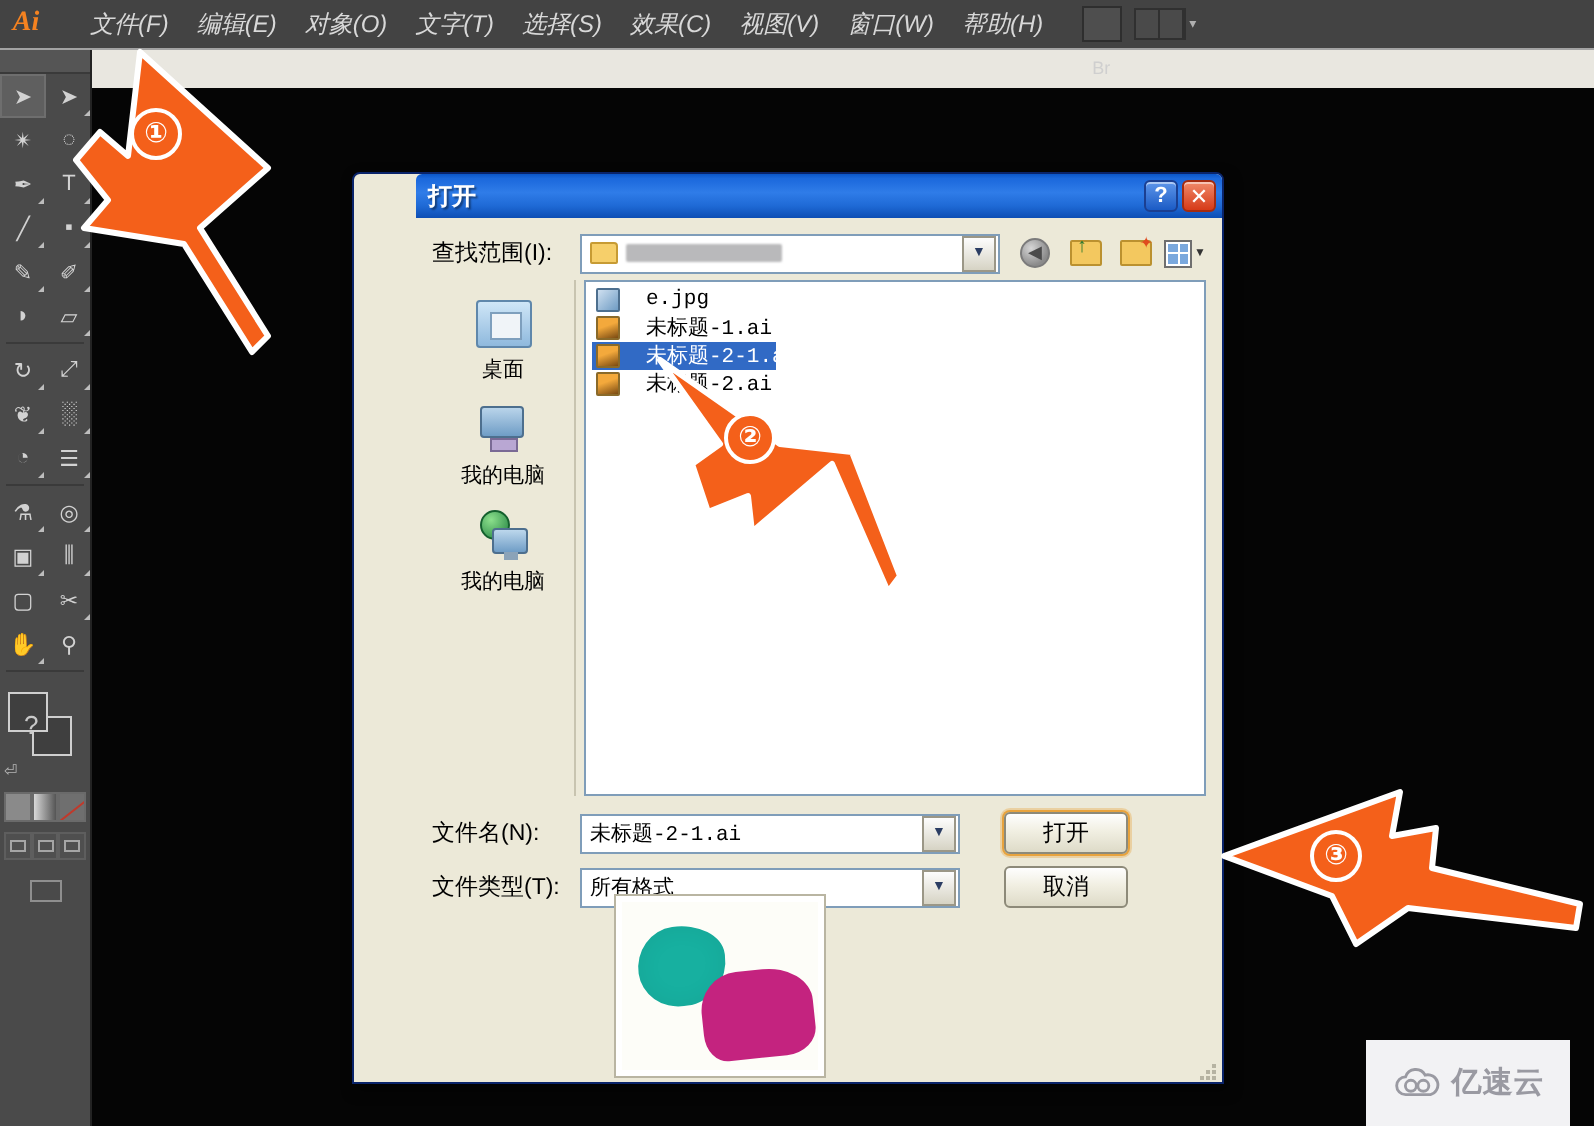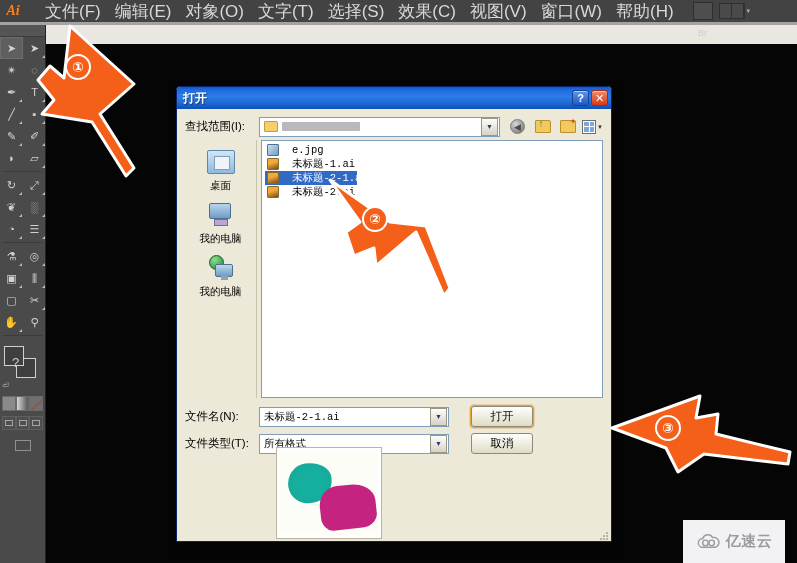--- a/index.html
+++ b/index.html
@@ -9,30 +9,30 @@
     font-family: "Liberation Sans", "DejaVu Sans", sans-serif;
     background: #000;
   }
   #app { position: relative; width: 797px; height: 563px; background: #000; }
 
   
   .menubar {
     position: absolute; left: 0; top: 0; width: 797px; height: 25px;
     background: #434343;
     display: flex; align-items: center;
-    border-bottom: 3px solid #a3a3a3;
+    border-bottom: 1px solid #a3a3a3;
   }
   .ai-logo {
     width: 26px; height: 25px; display: flex; align-items: center; justify-content: center;
     color: #f58220; font-weight: bold; font-size: 14px; font-style: italic;
     font-family: "Liberation Serif", serif;
   }
   .menu-item {
-    color: #d8d8d8; font-size: 17px; padding: 0 7px; height: 25px;
-    display: flex; align-items: center; white-space: nowrap;
+    color: #d8d8d8; font-size: 12px; padding: 0 7px; height: 25px;
+    display: flex; align-items: center; white-space: nowrap; font-style: italic;
   }
   .menu-sep { flex: 0 0 12px; }
   .mb-btn {
     width: 20px; height: 18px; margin-right: 6px;
     background: #4e4e4e; border: 1px solid #2e2e2e;
     display: flex; align-items: center; justify-content: center;
   }
   .mb-btn .glyph { font-size: 9px; color: #cfcfcf; margin-top: 43px; }
   .mb-btn2 {
     width: 26px; height: 16px; background: #4a4a4a; border: 1px solid #303030;
@@ -91,20 +91,21 @@
     background: #050505;
   }
 
   
   .dialog {
     position: absolute; left: 176px; top: 86px; width: 436px; height: 456px;
     background: #ece9d8;
     border: 1px solid #0a246a;
     border-radius: 4px 4px 0 0;
     box-shadow: 2px 3px 7px rgba(0,0,0,.55);
+    padding-left: 31px;
   }
   .titlebar {
     height: 22px;
     background: linear-gradient(180deg,#0a56c8 0%,#1b68dc 10%,#2f7ce8 42%,#1f6ad6 72%,#0d4eb4 100%);
     border-radius: 3px 3px 0 0;
     display: flex; align-items: center; padding: 0 3px 0 6px;
   }
   .title-text { color: #fff; font-size: 12px; font-weight: bold; flex: 1;
     text-shadow: 1px 1px 1px rgba(0,0,0,.45); }
   .tb-btn {

